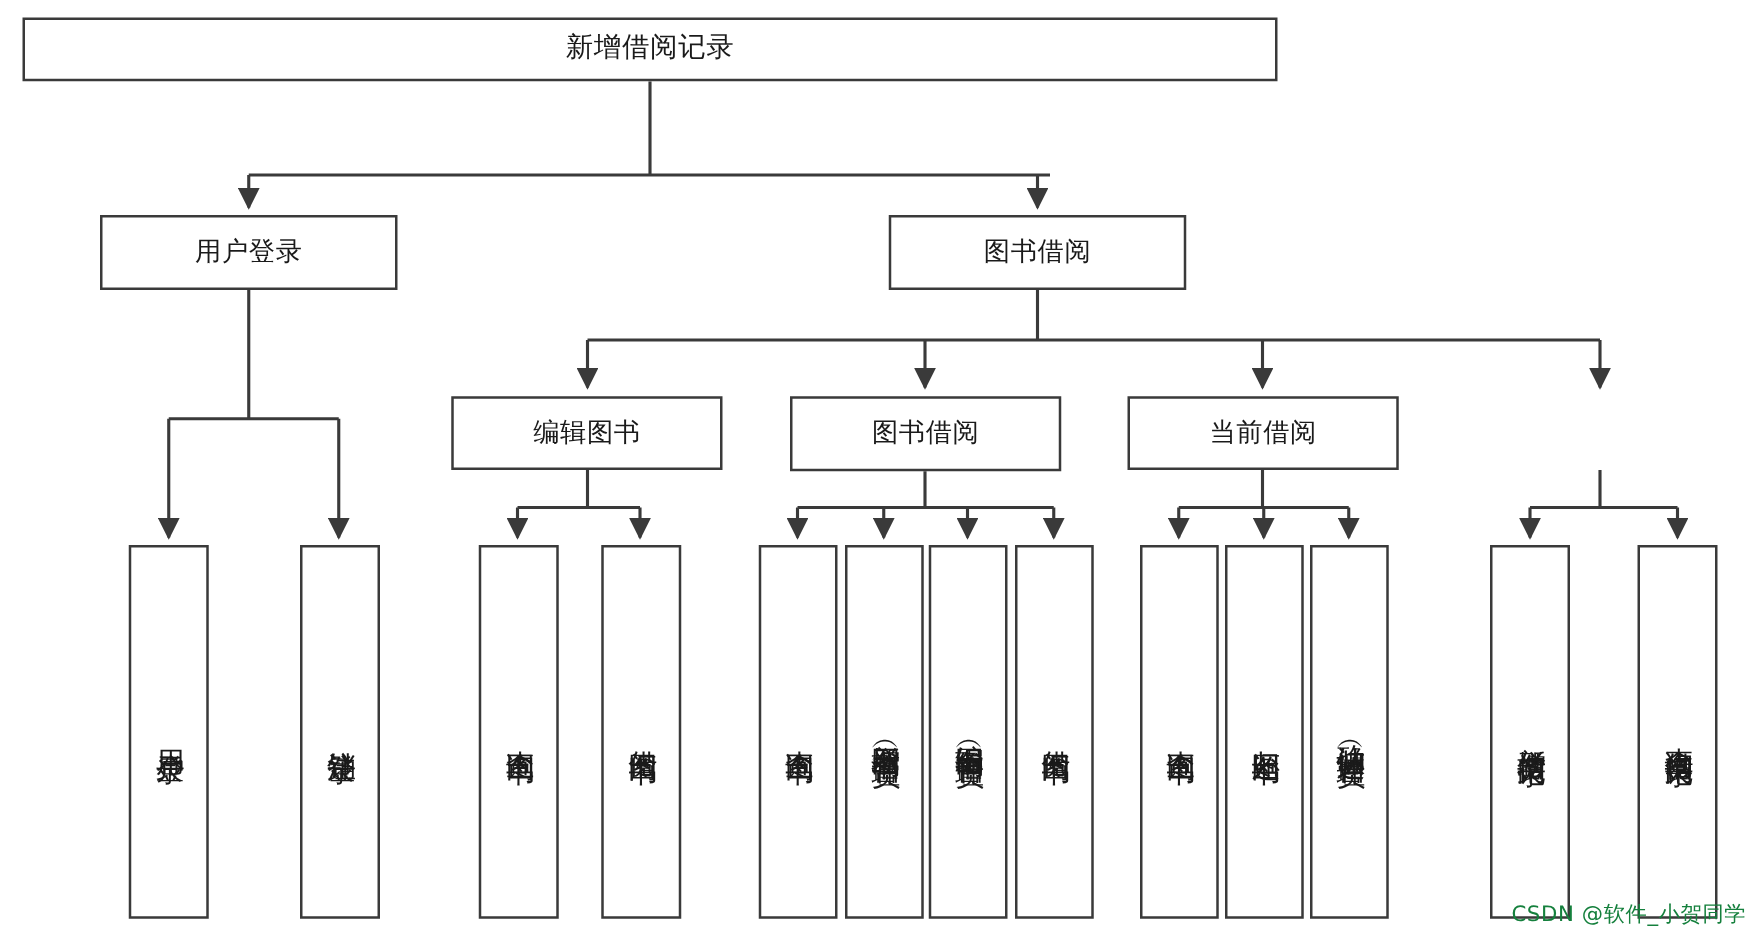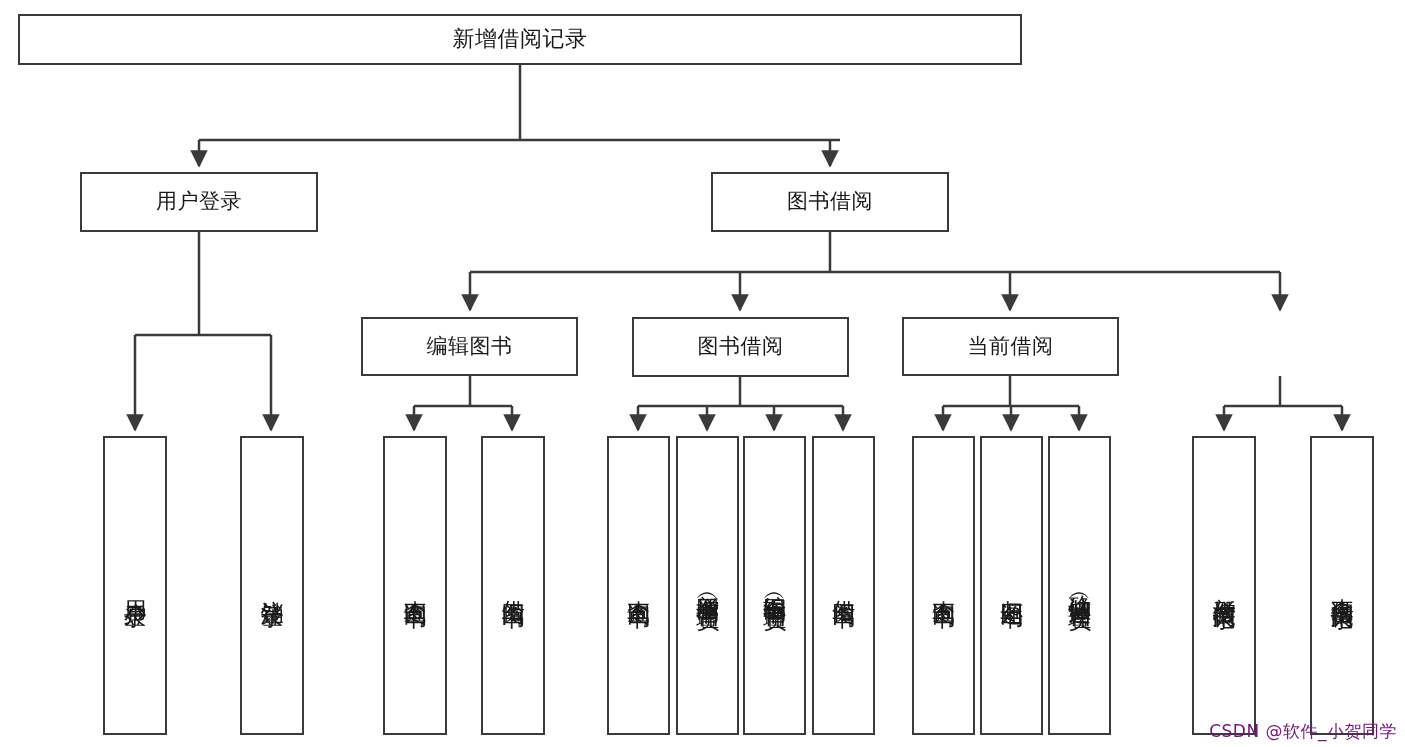--- a/index.html
+++ b/index.html
@@ -62,21 +62,21 @@
     line-height: 1.02;
     letter-spacing: 2px;
     white-space: nowrap;
     max-height: 100%;
   }
   .watermark {
     position: absolute;
     right: 8px;
     bottom: 4px;
     font-size: 17px;
-    color: #701a75;
+    color: #15803d;
     letter-spacing: 0.5px;
     user-select: none;
     white-space: nowrap;
   }
 </style>
 </head>
 <body>
 
 <div id="canvas">
 

